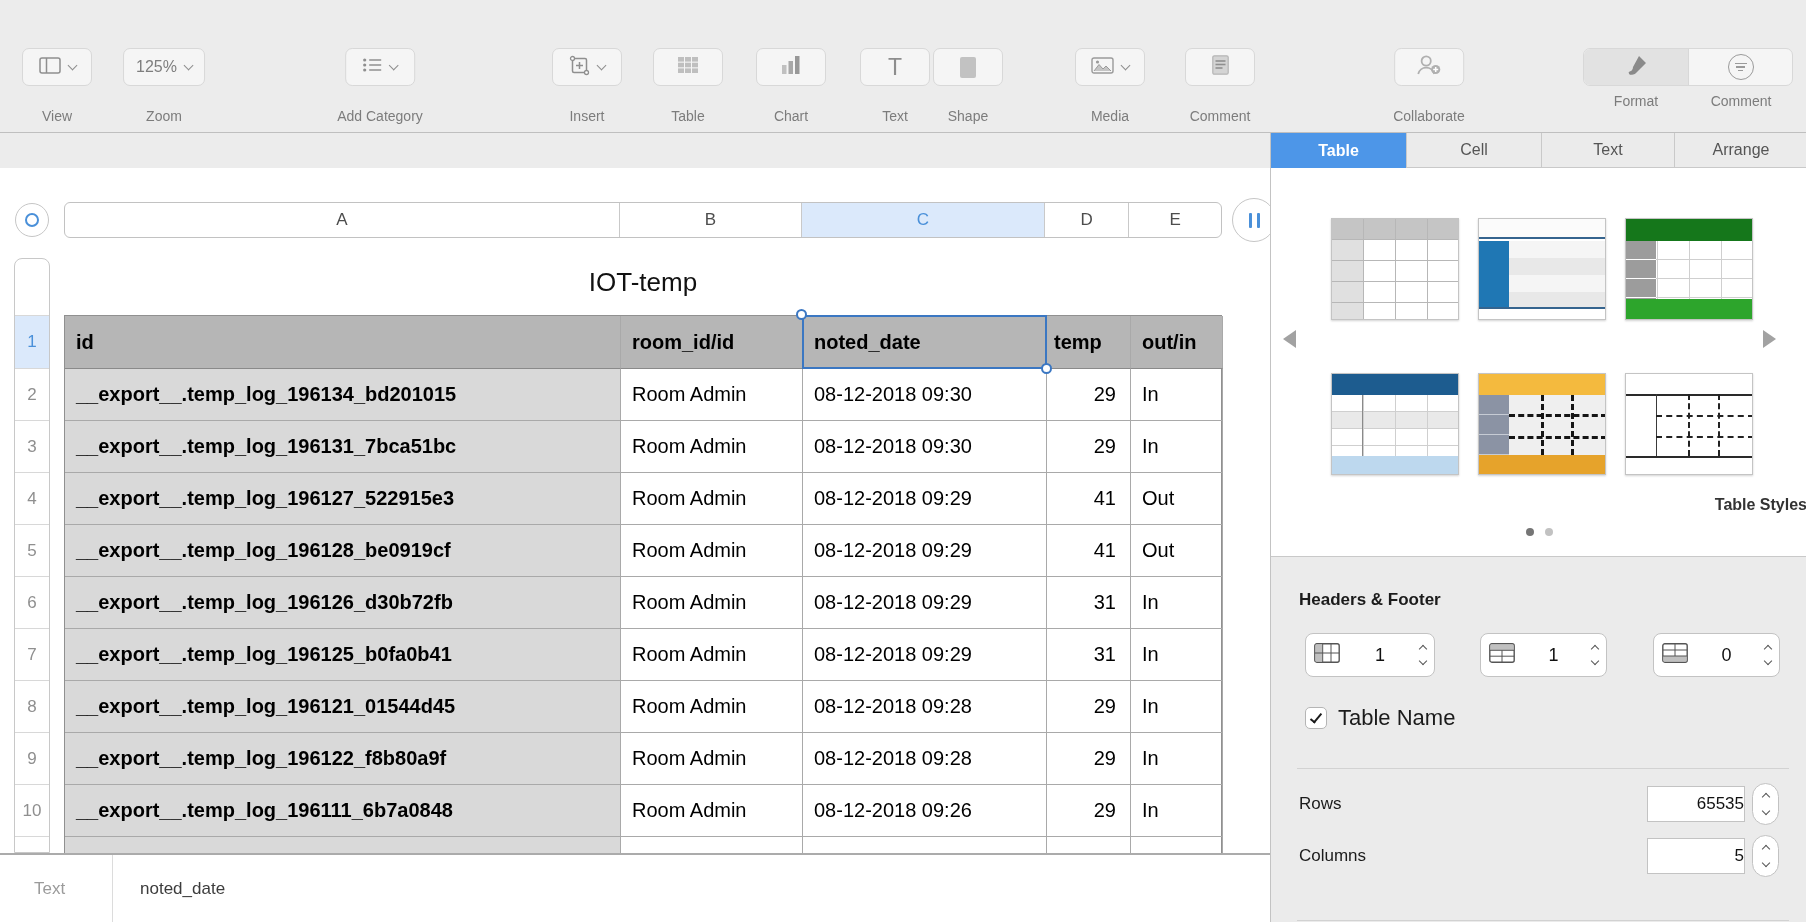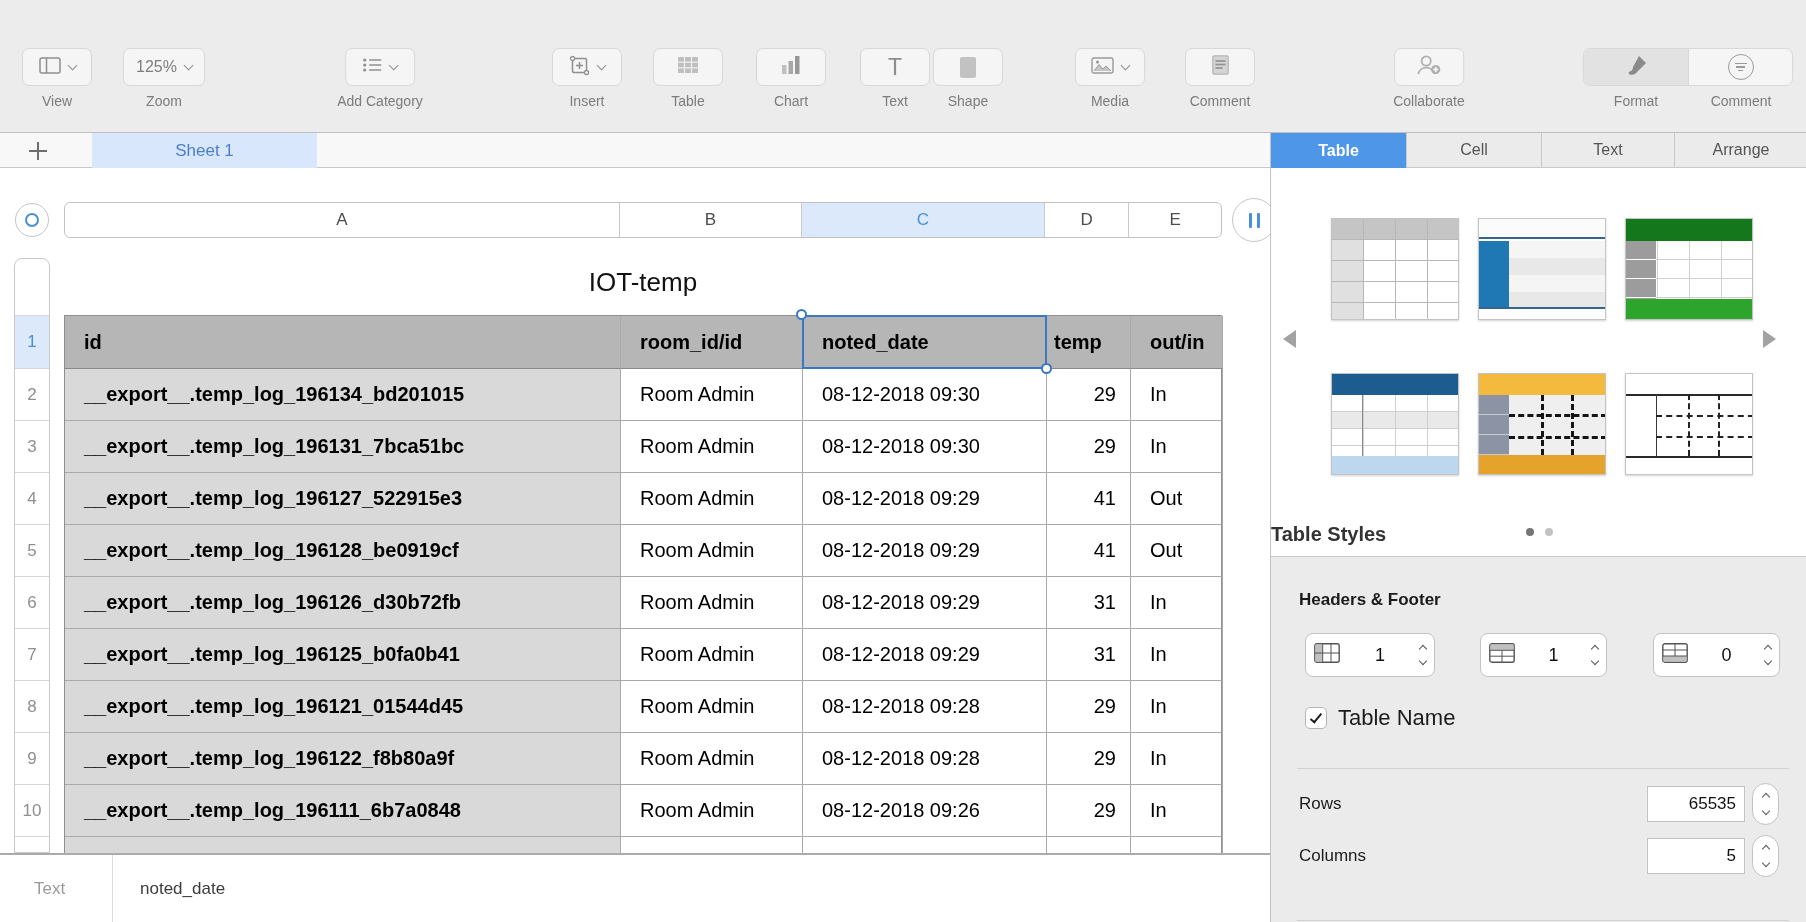--- a/index.html
+++ b/index.html
@@ -16,21 +16,21 @@
   #title-suffix { color:#c6c6c6; font-weight:bold; }
 
   
   #toolbar { position:absolute; left:0; top:30px; width:1806px; height:103px;
              background:#ececec; border-bottom:1px solid #bfbfbf; }
   .titem { position:absolute; top:18px; transform:translateX(-50%);
            display:flex; flex-direction:column; align-items:center; }
   .tbtn { height:38px; min-width:70px; padding:0 12px; background:#f5f5f5;
           border:1px solid #d8d8d8; border-radius:7px;
           display:flex; align-items:center; justify-content:center; gap:8px; }
-  .tlabel { margin-top:7px; font-size:14px; color:#7c7c7c; white-space:nowrap; }
+  .tlabel { margin-top:22px; font-size:14px; color:#7c7c7c; white-space:nowrap; }
   .chev { display:inline-block; width:7px; height:7px; border-right:1.6px solid #8e8e8e;
           border-bottom:1.6px solid #8e8e8e; transform:rotate(45deg); margin-top:-3px; }
   .zoomtext { font-size:16px; color:#7e7e7e; }
   .ticonT { font-size:23px; color:#8d8d8d; line-height:1; }
   .shape-sq { width:16px; height:21px; background:#c2c2c2; border-radius:2px; }
   .org-circle { width:26px; height:26px; border:1.6px solid #9a9a9a; border-radius:50%;
                 display:flex; flex-direction:column; align-items:center; justify-content:center; gap:2px; }
   .org-circle i { display:block; height:1.6px; background:#9a9a9a; }
   
   #seg { position:absolute; left:1583px; top:18px; width:210px; height:38px;
@@ -82,21 +82,21 @@
   #table-title { position:absolute; left:64px; top:99px; width:1158px; text-align:center;
                  font-size:26px; color:#111; }
 
   
   #grid { position:absolute; left:64px; top:147px; width:1158px;
           display:grid; grid-template-columns:556px 182px 244px 84px 92px;
           grid-template-rows:53px repeat(10, 52px);
           border:1px solid #909090; background:#fff; }
   .cell { border-right:1px solid #a9a9a9; border-bottom:1px solid #a9a9a9;
           display:flex; align-items:center; font-size:20px; color:#000;
-          padding-left:19px; overflow:hidden; white-space:nowrap; }
+          padding-left:11px; overflow:hidden; white-space:nowrap; }
   .cell.hdr { background:#b6b6b6; font-weight:bold; border-bottom:1px solid #8a8a8a; }
   .cell.ca  { background:#d9d9d9; font-weight:bold; }
   .cell.num { justify-content:flex-end; padding-right:14px; padding-left:4px; }
   .cell.hdr.num { justify-content:flex-start; padding-left:7px; }
 
   
   #sel-rect { position:absolute; left:802px; top:147px; width:245px; height:54px;
               border:2px solid #3b77c2; pointer-events:none; }
   .sel-handle { position:absolute; width:11px; height:11px; background:#fff;
                 border:2px solid #3b77c2; border-radius:50%; }
@@ -123,22 +123,22 @@
   
   .thumb { position:absolute; width:128px; height:102px; background:#fff;
            border:1px solid #c4c4c4; box-shadow:0 1px 2px rgba(0,0,0,0.18); overflow:hidden; }
   .thumb > div { position:absolute; }
   .arrow-left { position:absolute; left:12px; top:197px; width:0; height:0;
                 border-top:9px solid transparent; border-bottom:9px solid transparent;
                 border-right:13px solid #a2a2a2; }
   .arrow-right { position:absolute; left:492px; top:197px; width:0; height:0;
                  border-top:9px solid transparent; border-bottom:9px solid transparent;
                  border-left:13px solid #a2a2a2; }
-  #styles-label { position:absolute; left:0; top:363px; width:536px; text-align:left;
-                  font-size:20px; font-weight:600; color:#333;margin-top:27px; }
+  #styles-label { position:absolute; left:0; top:363px; width:536px; text-align:right;
+                  font-size:16px; font-weight:600; color:#333; }
   #style-dots { position:absolute; left:0; top:395px; width:536px; display:flex;
                 justify-content:center; gap:11px; }
   #style-dots i { width:8px; height:8px; border-radius:50%; }
   #side-divider1 { position:absolute; left:0; top:423px; width:536px; height:1px; background:#c9c9c9; }
   #side-gray { position:absolute; left:0; top:424px; width:536px; height:365px; background:#ebebeb; }
 
   #hf-title { position:absolute; left:28px; top:33px; font-size:17px; font-weight:bold; color:#1b1b1b; }
   .stepper-box { position:absolute; top:76px; height:44px; background:#fff; border:1px solid #c3c3c3;
                  border-radius:8px; display:flex; align-items:center; padding:0 8px; gap:8px; }
   .stepper-box .val { font-size:18px; color:#111; flex:1; text-align:center; }
@@ -150,21 +150,21 @@
   #tname-box { width:22px; height:22px; background:#fff; border:1px solid #b5b5b5; border-radius:5px;
                display:flex; align-items:center; justify-content:center; }
   #tname-box .checkmark { width:6px; height:12px; border-right:2px solid #1a1a1a;
                           border-bottom:2px solid #1a1a1a; transform:rotate(40deg); margin-top:-3px; }
   #tname-label { font-size:22px; color:#1b1b1b; }
   #side-divider2 { position:absolute; left:26px; top:211px; width:492px; height:1px; background:#d2d2d2; }
 
   .field-label { position:absolute; left:28px; font-size:17px; color:#1b1b1b; }
   .field-input { position:absolute; left:376px; width:98px; height:36px; background:#fff;
                  border:1px solid #c3c3c3; font-size:17px; color:#111;
-                 display:flex; align-items:center; justify-content:flex-end; padding-right:8px; }
+                 display:flex; align-items:center; justify-content:flex-end; }
   .pill-stepper { position:absolute; left:481px; width:27px; height:42px; background:#fff;
                   border:1px solid #c2c2c2; border-radius:14px;
                   display:flex; flex-direction:column; align-items:center; justify-content:center; gap:8px; }
   #side-divider3 { position:absolute; left:26px; top:363px; width:492px; height:1px; background:#d2d2d2; }
 </style>
 </head>
 <body>
 
 <div id="window">
 
@@ -330,29 +330,20 @@
           <i style="width:12px"></i>
             <i style="width:9px"></i>
             <i style="width:5px"></i>
         </span>
       </div>
     </div>
     <div class="seglabel" style="left:1636px">Format</div>
     <div class="seglabel" style="left:1741px">Comment</div>
   </div>
 
-  <div id="tabbar">
-    <div id="add-sheet">
-      <span class="ph"></span>
-        <span class="pv"></span>
-    </div>
-    <div id="sheet-tab">
-      <span>Sheet 1</span>
-    </div>
-  </div>
 
   <div id="canvas">
 
     <div id="corner-circle">
         <div class="ring"></div>
       </div>
 
     <div id="colheads">
       <div class="colhead" style="width:556px">
           <span>A</span>

